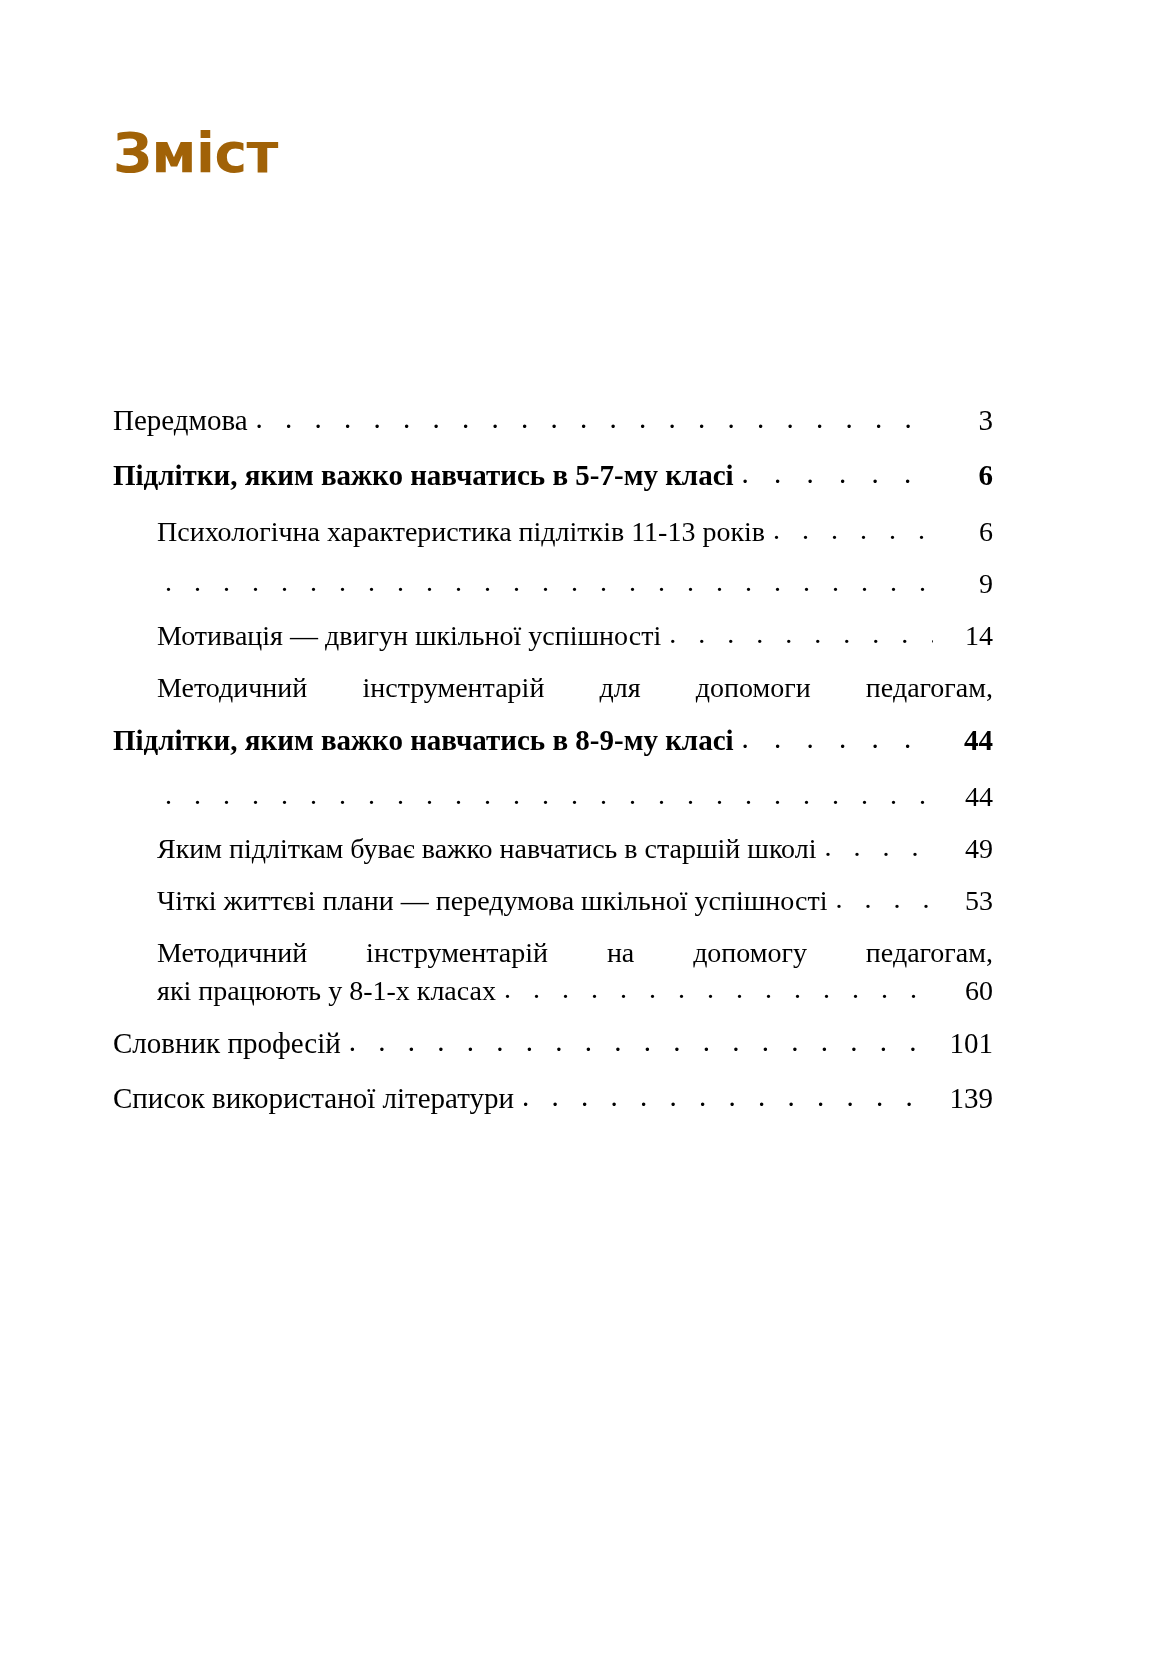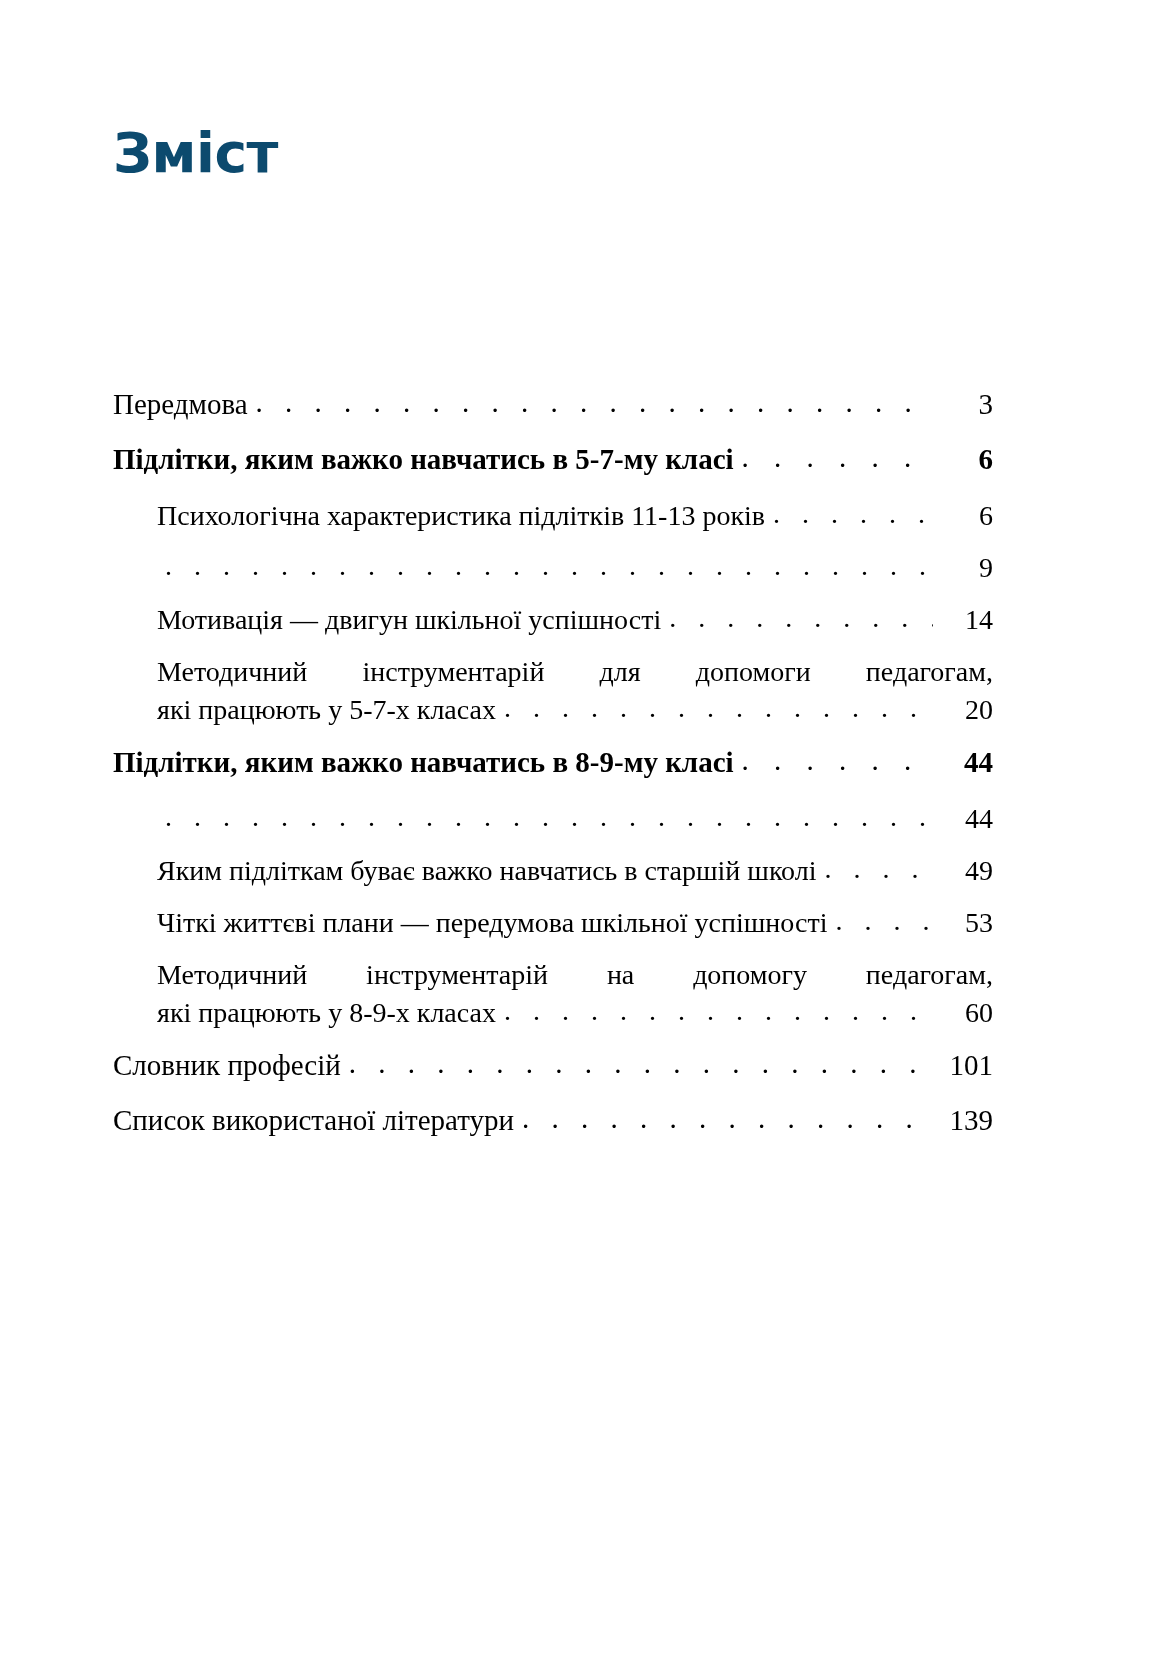--- a/index.html
+++ b/index.html
@@ -22,28 +22,28 @@
   
   .toc-title {
     position: absolute;
     left: 113px;
     top: 88px;
     font-family: "DejaVu Sans", "Liberation Sans", sans-serif;
     font-weight: bold;
     font-size: 55px;
     letter-spacing: -0.5px;
     line-height: 1.05;
-    color: #0c4a6e;
+    color: #a16207;
   }
 
   
   .toc-body {
     position: absolute;
     left: 113px;
-    top: 388px;
+    top: 404px;
     width: 880px;
   }
 
   .entry {
     display: block;
     width: 100%;
     margin: 0;
   }
 
   
@@ -159,25 +159,20 @@
       <div class="entry level-sub">
         <div class="row">
           <span class="etext spread">
             <span>Методичний</span>
             <span>інструментарій</span>
             <span>для</span>
             <span>допомоги</span>
             <span>педагогам,</span>
           </span>
         </div>
-        <div class="row">
-          <span class="etext">які працюють у 5-7-х класах</span>
-          <span class="leader"></span>
-          <span class="pageno">20</span>
-        </div>
       </div>
       <div class="entry level-section gap-before">
         <div class="row">
           <span class="etext">Підлітки, яким важко  навчатись в 8-9-му класі</span>
           <span class="leader"></span>
           <span class="pageno">44</span>
         </div>
       </div>
       <div class="entry level-sub">
         <div class="row">
@@ -203,21 +198,21 @@
         <div class="row">
           <span class="etext spread">
             <span>Методичний</span>
             <span>інструментарій</span>
             <span>на</span>
             <span>допомогу</span>
             <span>педагогам,</span>
           </span>
         </div>
         <div class="row">
-          <span class="etext">які працюють у 8-9-х класах</span>
+          <span class="etext">які працюють у 8-1-х класах</span>
           <span class="leader"></span>
           <span class="pageno">60</span>
         </div>
       </div>
       <div class="entry level-top gap-before">
         <div class="row">
           <span class="etext">Словник професій</span>
           <span class="leader"></span>
           <span class="pageno">101</span>
         </div>

